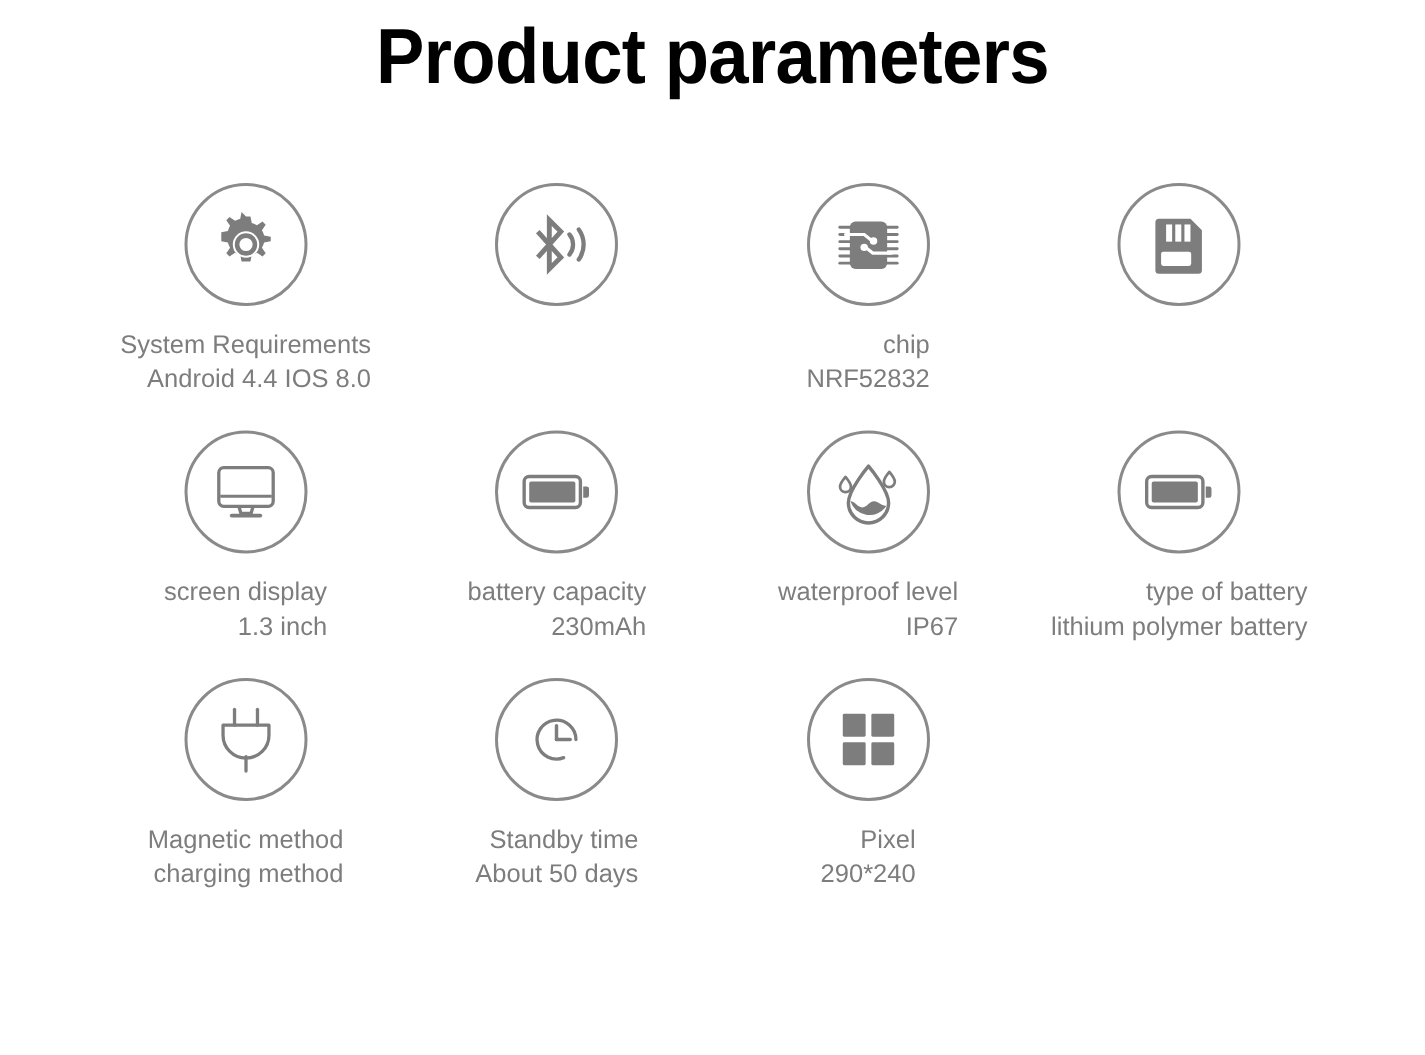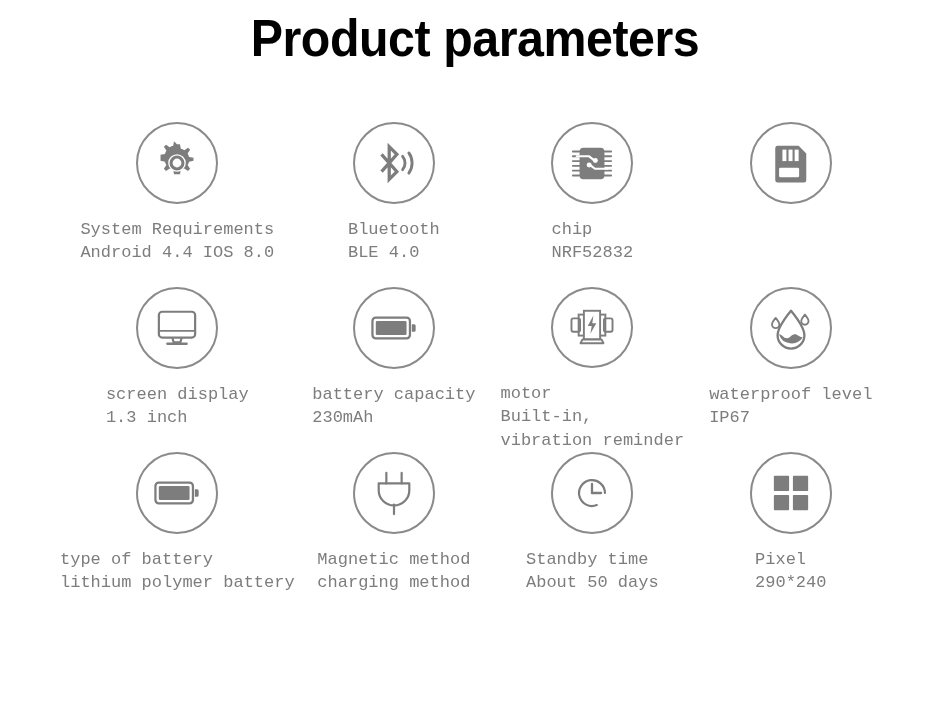--- a/index.html
+++ b/index.html
@@ -65,23 +65,22 @@
     justify-content: center;
     box-sizing: border-box;
   }
 
   .icon-circle svg {
     display: block;
   }
 
   .labels {
     margin-top: 14px;
-    text-align: left;
+    text-align: right;
     line-height: 1.38;
-    font-family: Liberation Mono, monospace;
   }
 
   .labels .line {
     font-size: 17px;
     color: #7d7d7d;
     white-space: nowrap;
   }
 </style>
 </head>
 <body>
@@ -104,24 +103,20 @@
           <div class="line">Android 4.4 IOS 8.0</div>
         </div>
       </div>
       <div class="cell">
         <div class="icon-circle">
           <svg width="50" height="46" viewBox="0 0 52 48">
       <path fill="none" stroke="#7d7d7d" stroke-width="3.4" stroke-linejoin="miter" stroke-linecap="butt" d="M13 15 L29 33 L21 41 L21 7 L29 15 L13 33"></path>
       <path fill="none" stroke="#7d7d7d" stroke-width="3" stroke-linecap="round" d="M35 17 a11 11 0 0 1 0 14"></path>
       <path fill="none" stroke="#7d7d7d" stroke-width="3" stroke-linecap="round" d="M41.5 13.5 a18 18 0 0 1 0 21"></path>
     </svg>
-        </div>
-        <div class="labels">
-          <div class="line">Bluetooth</div>
-          <div class="line">BLE 4.0</div>
         </div>
       </div>
       <div class="cell">
         <div class="icon-circle">
           <svg width="48" height="44" viewBox="0 0 50 46">
       <g stroke="#7d7d7d" stroke-width="2" stroke-linecap="round">
         <line x1="5" y1="11" x2="12" y2="11"></line>
               <line x1="5" y1="16" x2="12" y2="16"></line>
         <line x1="5" y1="21" x2="12" y2="21"></line>
               <line x1="5" y1="26" x2="12" y2="26"></line>
@@ -179,37 +174,20 @@
       <path d="M44 12 h2.5 a1.6 1.6 0 0 1 1.6 1.6 v4.8 a1.6 1.6 0 0 1-1.6 1.6 h-2.5 z" fill="#7d7d7d"></path>
     </svg>
         </div>
         <div class="labels">
           <div class="line">battery capacity</div>
           <div class="line">230mAh</div>
         </div>
       </div>
       <div class="cell">
         <div class="icon-circle">
-          <svg width="50" height="42" viewBox="0 0 52 44">
-      <rect x="4.5" y="13" width="9" height="14" rx="2" fill="none" stroke="#7d7d7d" stroke-width="2"></rect>
-      <rect x="38.5" y="13" width="9" height="14" rx="2" fill="none" stroke="#7d7d7d" stroke-width="2"></rect>
-      <rect x="12" y="9" width="28" height="22" fill="none" stroke="#7d7d7d" stroke-width="2"></rect>
-      <rect x="17.5" y="5" width="17" height="30" fill="#ffffff" stroke="#7d7d7d" stroke-width="2"></rect>
-      <path d="M27.5 10 L21.5 21 h4.2 l-1.4 8 L30.5 18 h-4.2 z" fill="#7d7d7d"></path>
-      <path d="M16 35 h20 l2 4 h-24 z" fill="none" stroke="#7d7d7d" stroke-width="2" stroke-linejoin="round"></path>
-    </svg>
-        </div>
-        <div class="labels">
-          <div class="line">motor</div>
-          <div class="line">Built-in,</div>
-          <div class="line">vibration reminder</div>
-        </div>
-      </div>
-      <div class="cell">
-        <div class="icon-circle">
           <svg width="46" height="46" viewBox="0 0 48 48">
       <path d="M24 6 C24 6 10 22.5 10 31.5 A14 14 0 0 0 38 31.5 C38 22.5 24 6 24 6 Z" fill="#ffffff" stroke="#7d7d7d" stroke-width="2.4" stroke-linejoin="round"></path>
       <path d="M11.4 30.5 c3.6 0 4.6 4.2 8.3 4.2 c3.7 0 4.4-4.2 8.2-4.2 c3.2 0 4.4 3 8.5 3.2
                a14 14 0 0 1-25 -3.2 z" fill="#7d7d7d"></path>
       <path d="M8 13.5 C8 13.5 4.2 18 4.2 20.3 A3.8 3.8 0 0 0 11.8 20.3 C11.8 18 8 13.5 8 13.5 Z" fill="none" stroke="#7d7d7d" stroke-width="1.9" stroke-linejoin="round"></path>
       <path d="M38.5 10 C38.5 10 34.7 14.5 34.7 16.8 A3.8 3.8 0 0 0 42.3 16.8 C42.3 14.5 38.5 10 38.5 10 Z" fill="none" stroke="#7d7d7d" stroke-width="1.9" stroke-linejoin="round"></path>
     </svg>
         </div>
         <div class="labels">
           <div class="line">waterproof level</div>

